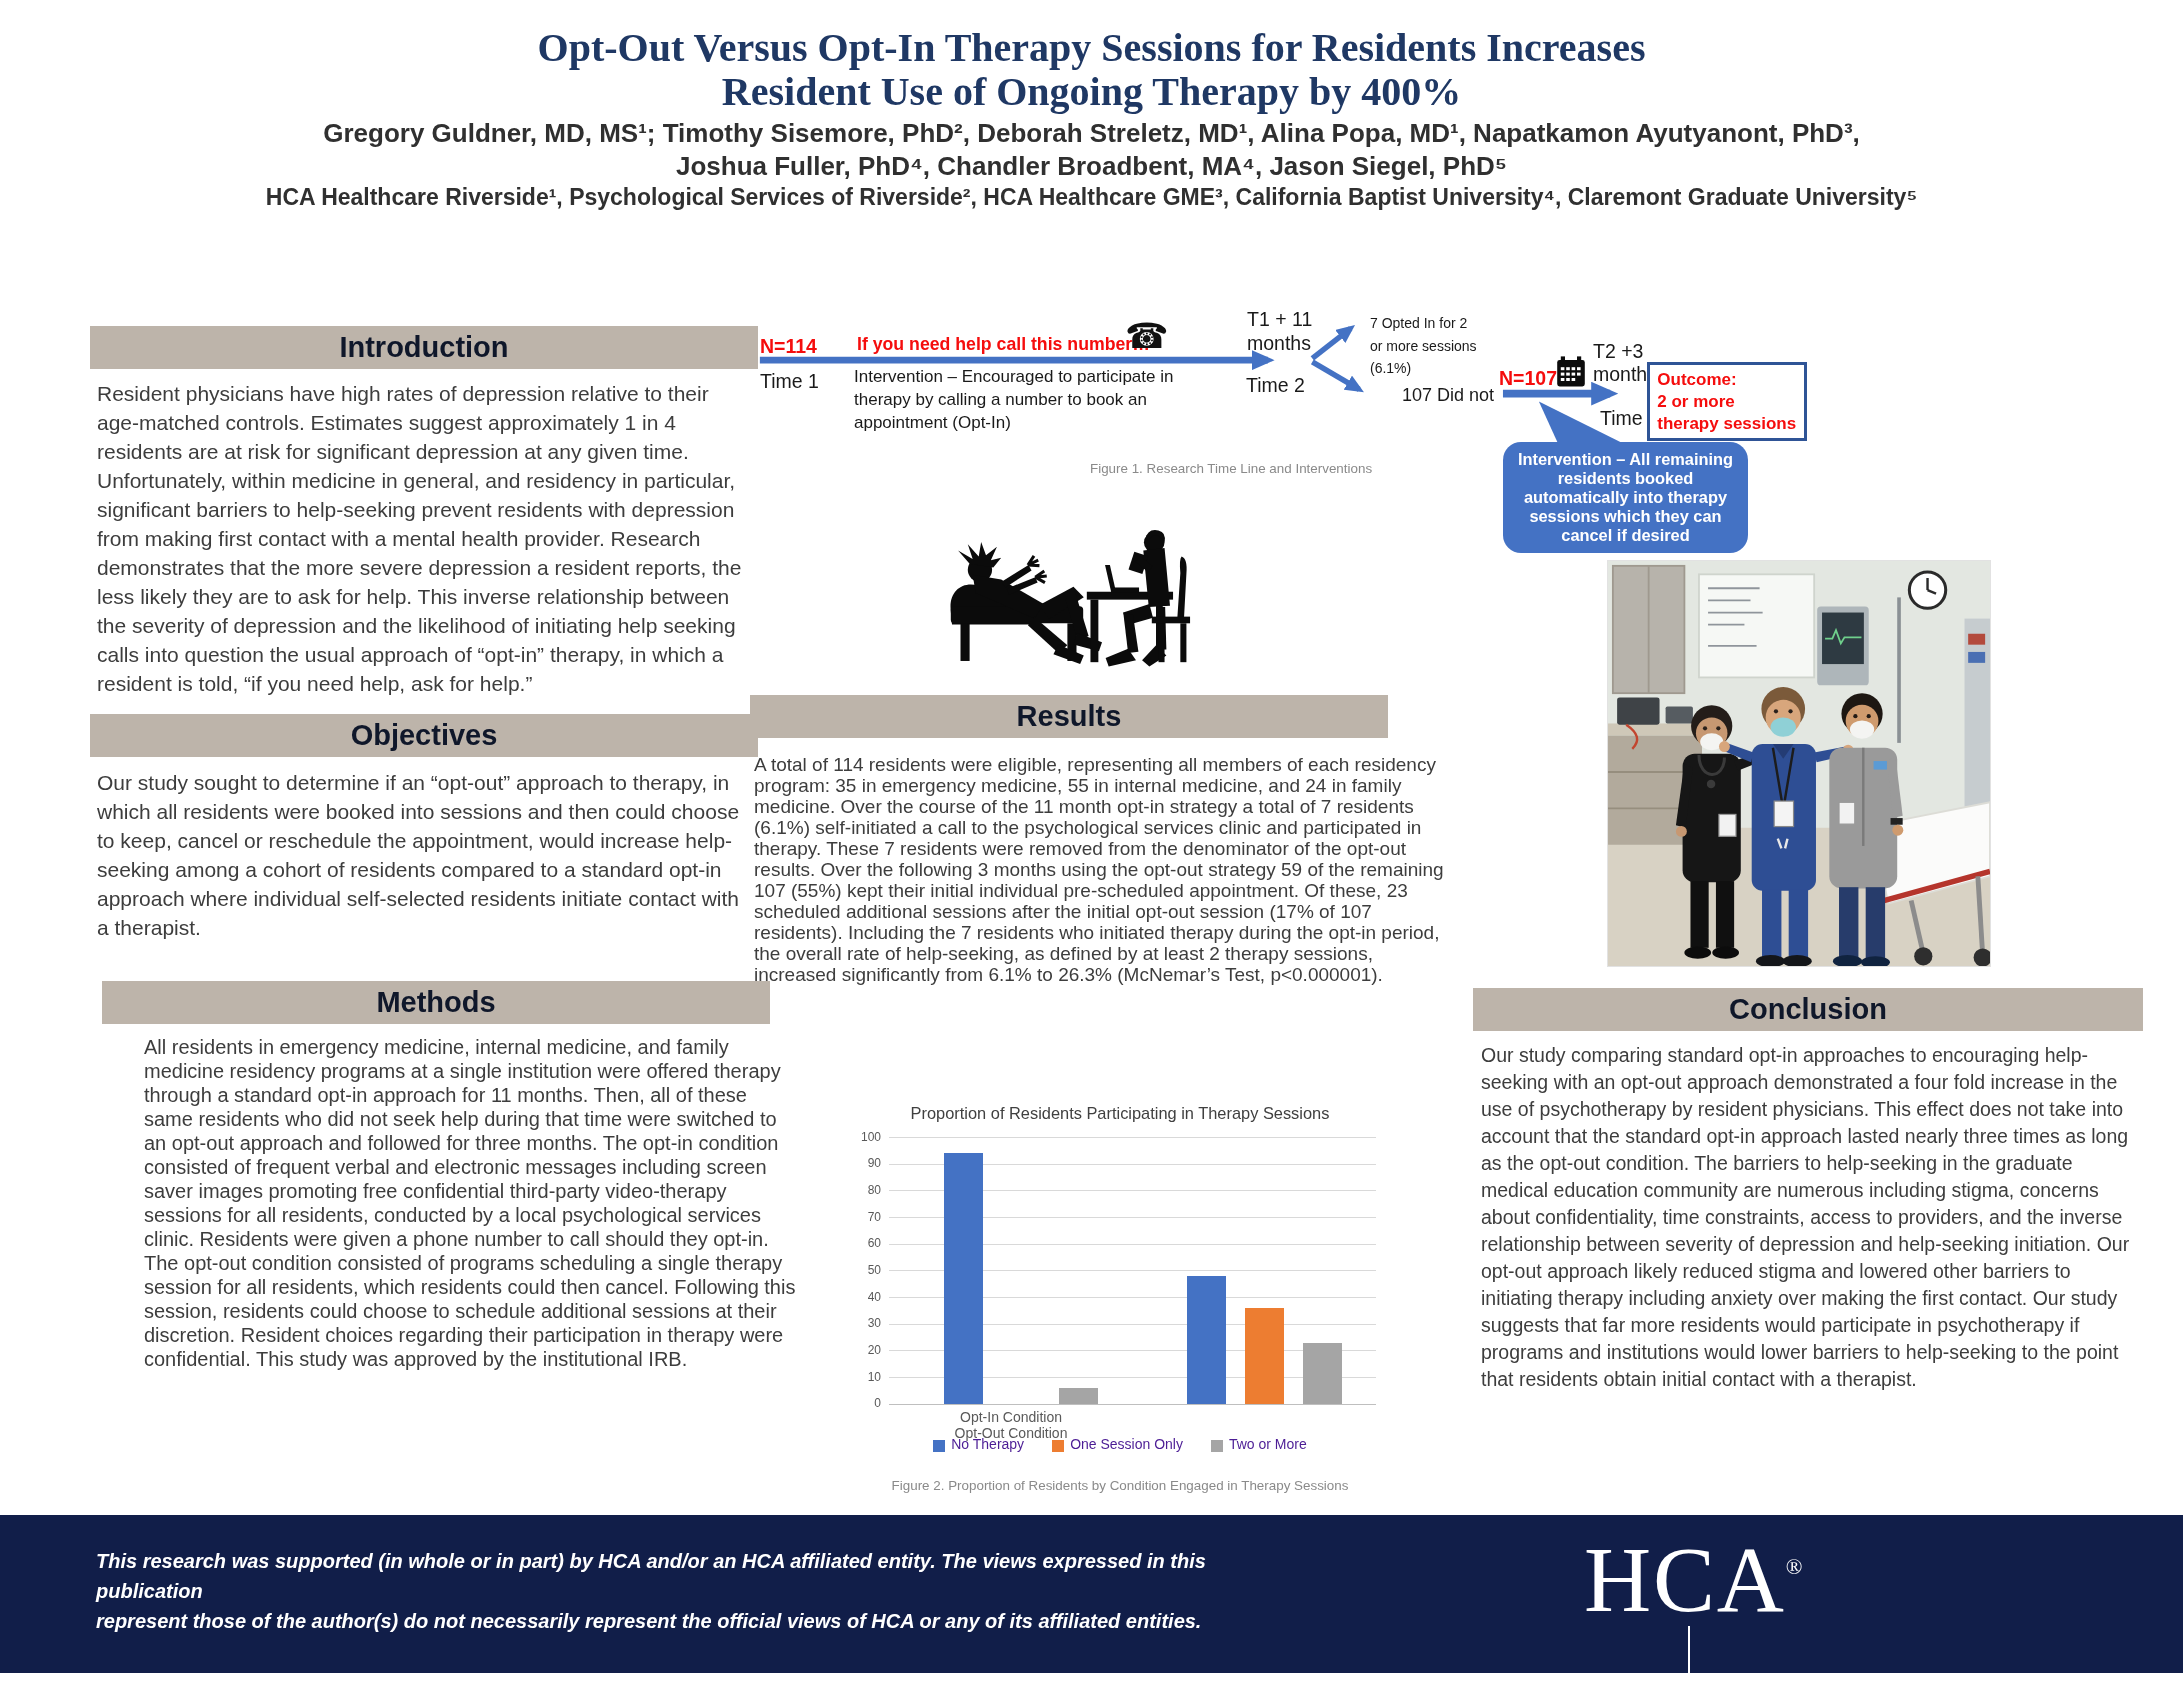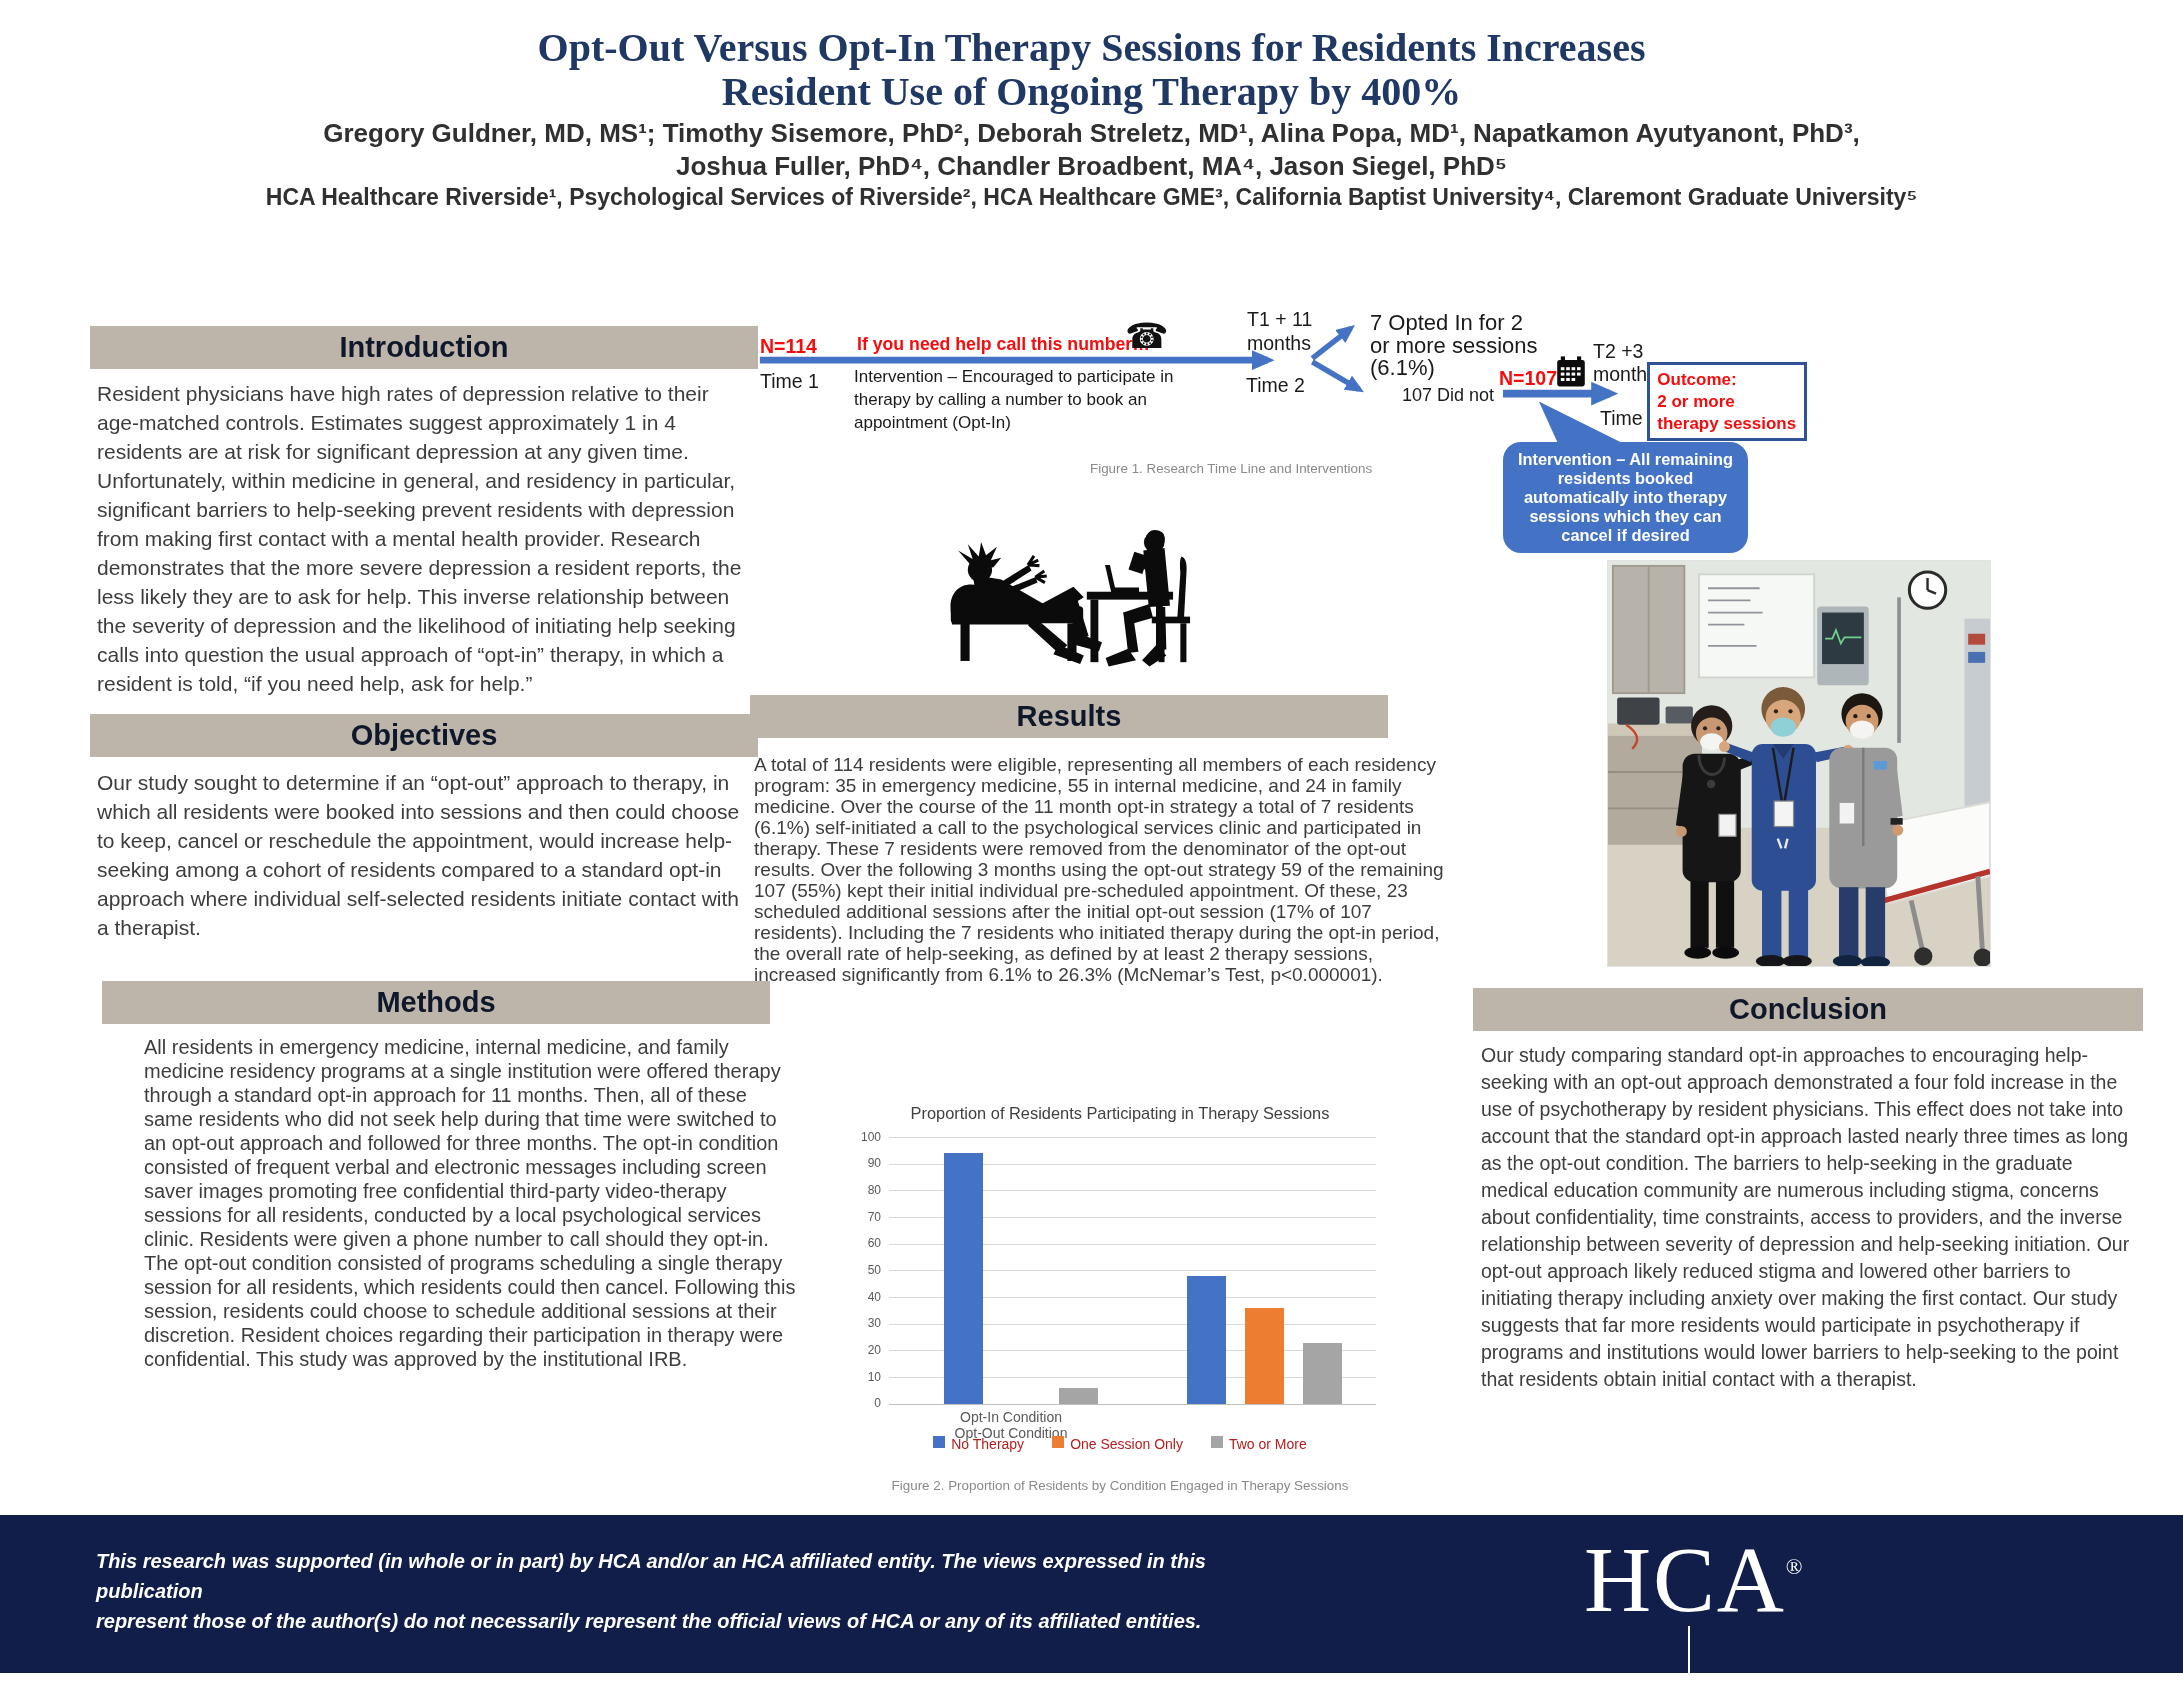--- a/index.html
+++ b/index.html
@@ -36,21 +36,21 @@
   
   .fig1-label{font-size:19.5px; color:#1a1a1a; white-space:nowrap;}
   .fig1-red{color:var(--red); font-weight:bold;}
   #fig1-n114{left:760px; top:335px;}
   #fig1-time1{left:760px; top:370px;}
   #fig1-redmsg{left:857px; top:334px; font-size:17.7px;}
   #fig1-phone{left:1125px; top:318px; font-size:35px; color:#111; line-height:1;}
   #fig1-optin{left:854px; top:365px; font-size:17px; line-height:23px; color:#1a1a1a; white-space:nowrap;}
   #fig1-t1{left:1247px; top:307px; font-size:19.5px; line-height:24px; color:#1a1a1a;}
   #fig1-time2{left:1246px; top:374px;}
-  #fig1-opted{left:1370px; top:312px; font-size:22px; line-height:22.5px; color:#1a1a1a; white-space:nowrap;}
+  #fig1-opted{left:1370px; top:312px; font-size:14px; line-height:22.5px; color:#1a1a1a; white-space:nowrap;}
   #fig1-didnot{left:1402px; top:385px; font-size:18px;}
   #fig1-n107{left:1499px; top:367px;}
   #fig1-t2{left:1593px; top:340px; font-size:19.5px; line-height:23px; color:#1a1a1a;}
   #fig1-time3{left:1600px; top:407px;}
   #fig1-outcome{left:1647px; top:362px; background:#fff; border:3.7px solid var(--outcome_border);
      padding:3.7px 7.3px; font-size:17px; line-height:22px; font-weight:bold; color:var(--red); white-space:nowrap;}
   #fig1-callout{left:1503px; top:442px; width:245px; background:var(--accent); border-radius:18px;
      padding:8px 6px; text-align:center; color:#fff; font-weight:bold; font-size:16.4px; line-height:19px; white-space:nowrap;}
   #fig1-caption{left:1090px; top:461px; font-size:13.4px; color:var(--caption);}
   #fig1-arrows{left:755px; top:298px;}
@@ -63,21 +63,21 @@
      font-size:16.4px; color:#404040;}
   #chart-plot{position:absolute; left:43px; top:35px; width:487px; height:267px;}
   .gridline{position:absolute; left:0; width:100%; height:0.6px; background:#D9D9D9;}
   .gridline.base{height:1.2px; background:#BFBFBF;}
   .ytick{position:absolute; width:30px; text-align:right; font-size:12px; color:#595959;}
   .bar{position:absolute; bottom:0; width:39px;}
   #chart-cats{position:absolute; left:43px; top:307px; width:487px;}
   .cat-label{display:inline-block; width:244px; text-align:center; font-size:14px; color:#595959;}
   #chart-legend{position:absolute; left:0; top:334px; width:100%; display:flex;
      justify-content:center; gap:28px; align-items:center;}
-  .legend-item{display:flex; align-items:flex-start; gap:6px; font-size:14px; color:#b91c1c;}
+  .legend-item{display:flex; align-items:flex-end; gap:6px; font-size:14px; color:#4c1d95;}
   .legend-swatch{width:12px; height:12px; display:inline-block;}
   #fig2-caption{left:846px; top:1478px; width:548px; text-align:center; font-size:13.4px; color:var(--caption);}
   
   #footer-band{left:0; top:1515px; width:2183px; height:158px; background:var(--footer_bg);}
   #disclaimer{left:96px; top:1546px; width:1193px; color:#fff; font-weight:bold; font-style:italic;
      font-size:20px; line-height:30px;}
   #hca-logo{left:1556px; top:1533px; display:flex; align-items:center; color:#fff;flex-direction:column;}
   #hca-acronym{font-family:"Liberation Serif", serif; font-size:93px; line-height:1; letter-spacing:1.8px;}
   #hca-reg{font-size:22px; vertical-align:37px;}
   #logo-divider{width:2.4px; height:105px; background:#fff; margin:0 22px 0 12px;}

